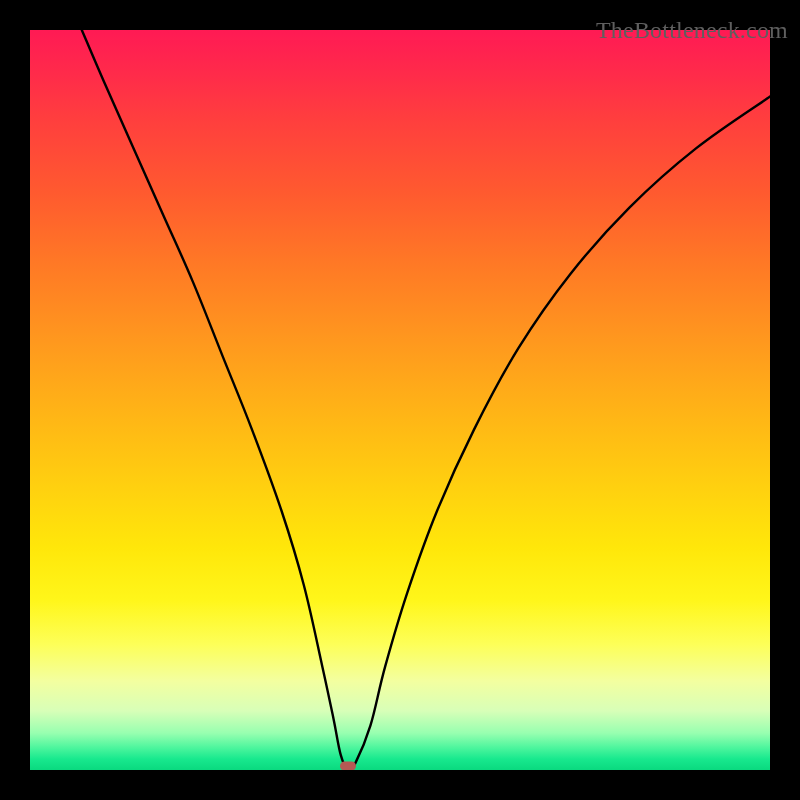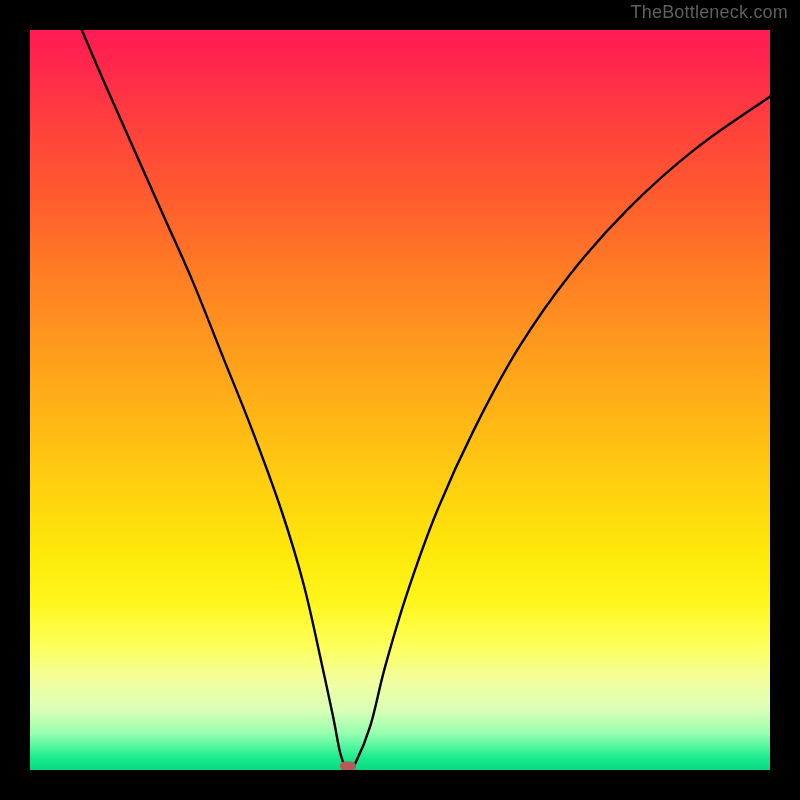--- a/index.html
+++ b/index.html
@@ -6,28 +6,29 @@
     margin: 0;
     padding: 0;
     width: 800px;
     height: 800px;
     overflow: hidden;
     background: #ffffff;
     font-family: Arial, Helvetica, sans-serif;
   }
   .watermark {
     position: absolute;
-    top: 2px;
+    top: 17px;
     right: 12px;
-    font-size: 18px;
+    font-size: 24px;
     font-weight: 500;
     color: #5f5f5f;
     letter-spacing: 0.2px;
     z-index: 10;
     user-select: none;
+    font-family: Liberation Serif, serif;
   }
   .frame {
     position: absolute;
     left: 0;
     top: 0;
     width: 800px;
     height: 800px;
     box-sizing: border-box;
     background: #000000;
   }

